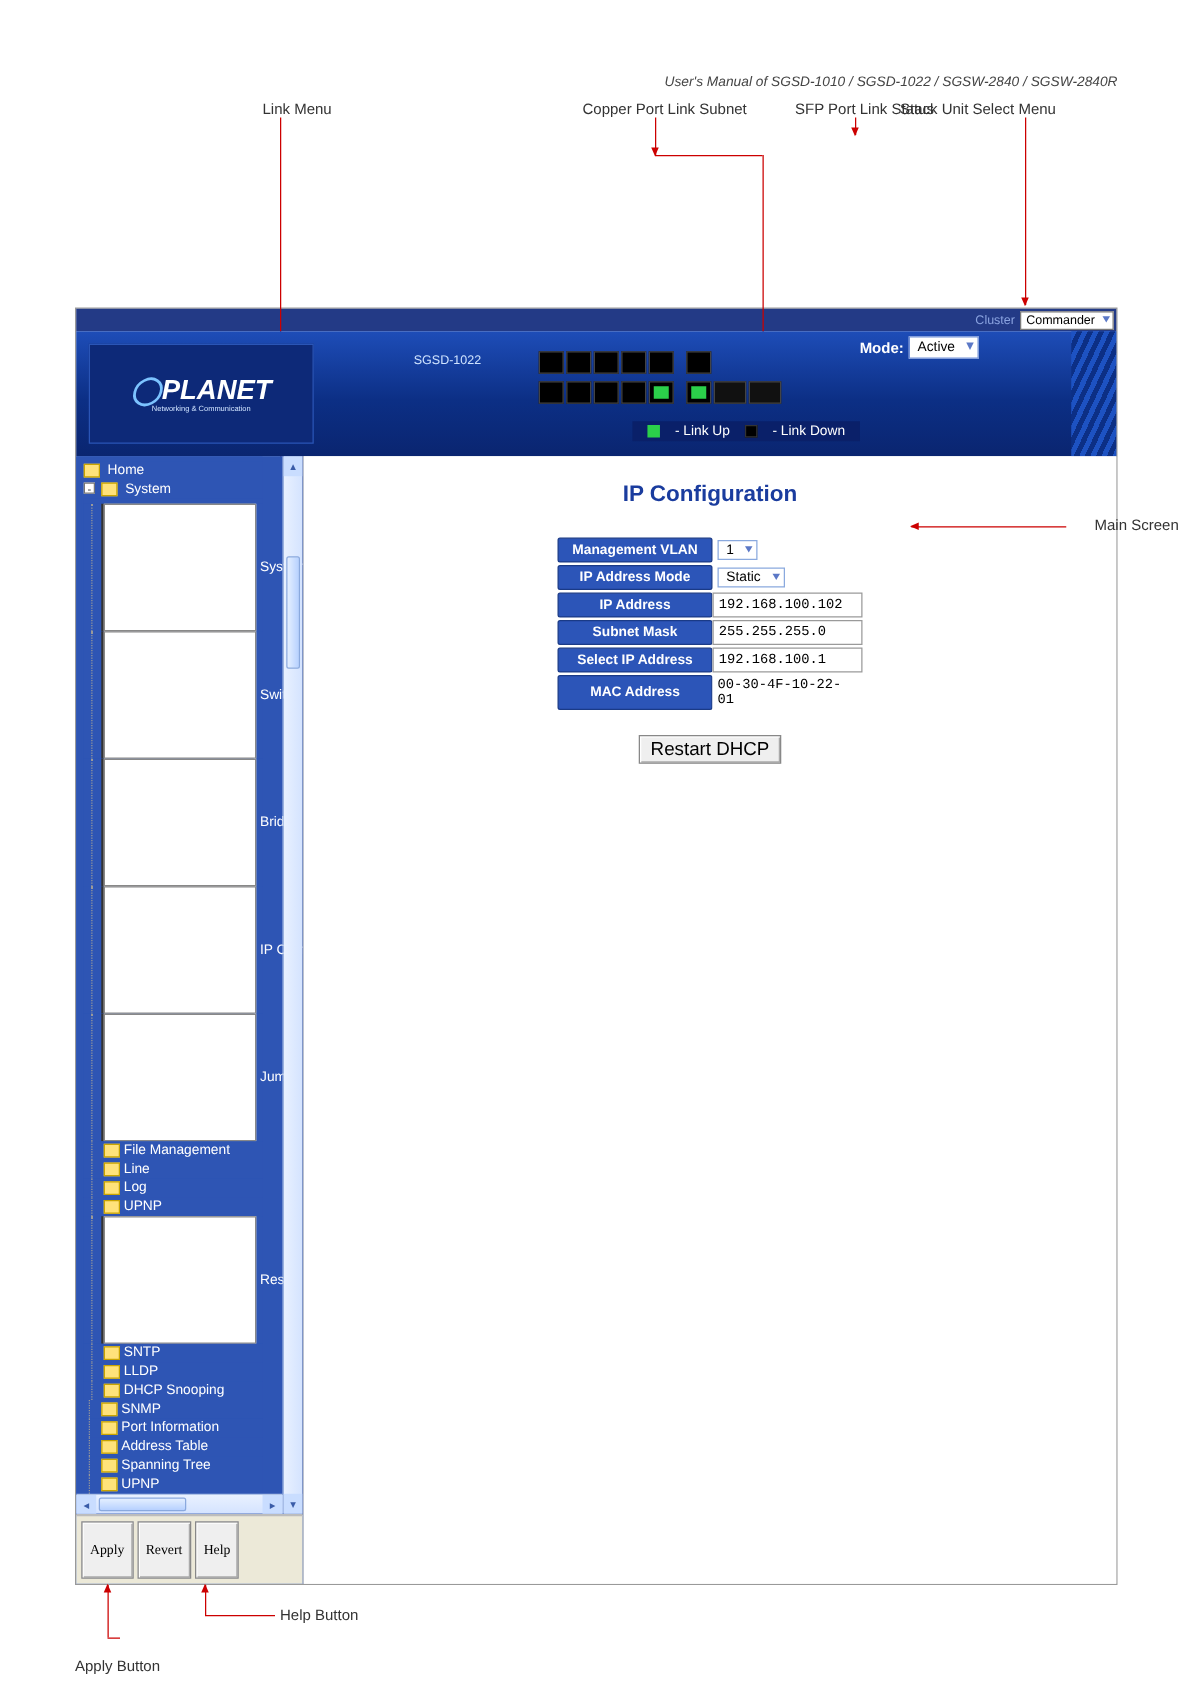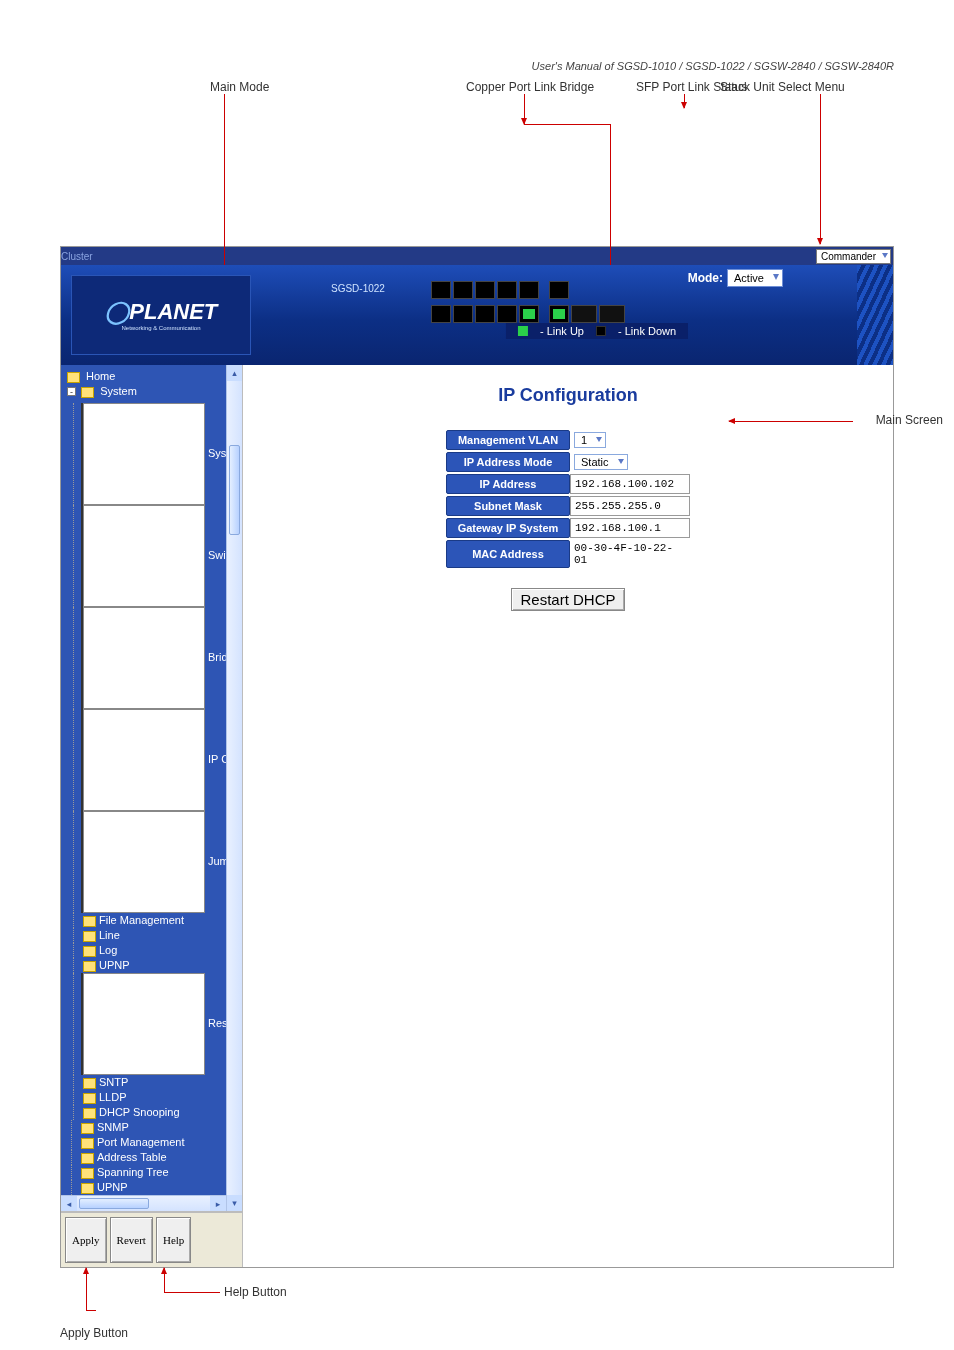--- a/index.html
+++ b/index.html
@@ -26,21 +26,21 @@
     border-left: 3.5px solid transparent; border-right: 3.5px solid transparent;
     border-bottom: 7px solid #cc0000;
   }
   .co-horz { position: absolute; height: 1px; background: #cc0000; }
 
   
   .app-frame { border: 1px solid #999; background: #fff; margin-top: -4px; }
 
   .cluster-bar {
     background: #233a86; height: 18px; display: flex;
-    justify-content: space-between; align-items: center; padding-right: 2px;
+    justify-content: flex-end; align-items: center; padding-right: 2px;
     font-size: 10px; color: #fff; gap: 4px;
   }
   .cluster-select {
     background: #fff; color: #000; font-size: 10px;
     padding: 1px 14px 1px 4px; position: relative; border: 1px solid #7a7a7a;
   }
   .cluster-select .caret {
     position: absolute; right: 2px; top: 3px; width: 0; height: 0;
     border-left: 3px solid transparent; border-right: 3px solid transparent;
     border-top: 5px solid #5b78c6;
@@ -65,21 +65,21 @@
   .port-row { position: absolute; top: 6px; left: 120px; display: flex; gap: 2px; }
   .port-row2 { top: 30px; }
   .port {
     width: 20px; height: 18px; background: #000; border: 1px solid #444; position: relative;
   }
   .port.up::before {
     content:""; position:absolute; inset:3px; background: #2bd04a;
   }
   .port.sfp { width: 26px; background: #111; }
   .link-legend {
-    position: absolute; bottom: 16px; left: 50%; transform: translateX(-50%);
+    position: absolute; bottom: 2px; left: 50%; transform: translateX(-50%);
     display: flex; gap: 12px; font-size: 11px; align-items: center;
     background: #0a2069; padding: 2px 12px;
   }
   .link-legend .sq { width: 10px; height: 10px; display: inline-block; }
   .sq.green { background: #2bd04a; }
   .sq.black { background: #000; border:1px solid #333; }
 
   .mode-box {
     position: absolute; top: 4px; right: 110px; font-size: 12px;
     display: flex; align-items: center; gap: 4px;
@@ -200,22 +200,22 @@
 </head>
 <body>
 
 <div class="page">
 
   <div style="text-align:right;font-size:11px;font-style:italic;color:#444;margin-bottom:8px;">
     <span>User's Manual of SGSD-1010 / SGSD-1022 / SGSW-2840 / SGSW-2840R</span>
   </div>
 
   <div class="callout-header overlay">
-    <div class="co-text" style="left:150px;top:0;">Main Mode</div>
-    <div class="co-text" style="left:406px;top:0;">Copper Port Link Bridge</div>
+    <div class="co-text" style="left:150px;top:0;">Link Menu</div>
+    <div class="co-text" style="left:406px;top:0;">Copper Port Link Subnet</div>
     <div class="co-text" style="left:576px;top:0;">SFP Port Link Status</div>
     <div class="co-text" style="left:660px;top:0;">Stack Unit Select Menu</div>
 
     <div class="co-arrow-v" style="left:164px;top:14px;height:290px;"></div>
 
     <div class="co-arrow-v" style="left:464px;top:14px;height:30px;"></div>
     <div class="co-horz" style="left:464px;top:44px;width:86px;"></div>
     <div class="co-arrow-v" style="left:550px;top:44px;height:148px;"></div>
 
     <div class="co-arrow-v" style="left:624px;top:14px;height:14px;"></div>
@@ -298,21 +298,21 @@
                 <li><span class="ic folder"></span><span class="txt">Line</span></li>
                 <li><span class="ic folder"></span><span class="txt">Log</span></li>
                 <li><span class="ic folder"></span><span class="txt">UPNP</span></li>
                 <li><span class="ic page"></span><span class="txt">Reset</span></li>
                 <li><span class="ic folder"></span><span class="txt">SNTP</span></li>
                 <li><span class="ic folder"></span><span class="txt">LLDP</span></li>
                 <li><span class="ic folder"></span><span class="txt">DHCP Snooping</span></li>
               </ul>
             </li>
             <li><span class="ic folder"></span><span class="txt">SNMP</span></li>
-            <li><span class="ic folder"></span><span class="txt">Port Management</span></li>
+            <li><span class="ic folder"></span><span class="txt">Port Information</span></li>
             <li><span class="ic folder"></span><span class="txt">Address Table</span></li>
             <li><span class="ic folder"></span><span class="txt">Spanning Tree</span></li>
             <li><span class="ic folder"></span><span class="txt">UPNP</span></li>
           </ul>
           </div>
           <div class="scrollbar-v">
             <div class="arrow top">▴</div>
             <div class="thumb"></div>
             <div class="arrow bot">▾</div>
           </div>
@@ -347,21 +347,21 @@
           </tr>
           <tr>
             <td class="lbl">IP Address</td>
             <td class="val">192.168.100.102</td>
           </tr>
           <tr>
             <td class="lbl">Subnet Mask</td>
             <td class="val">255.255.255.0</td>
           </tr>
           <tr>
-            <td class="lbl">Gateway IP System</td>
+            <td class="lbl">Select IP Address</td>
             <td class="val">192.168.100.1</td>
           </tr>
           <tr>
             <td class="lbl">MAC Address</td>
             <td class="val" style="border:none;">00-30-4F-10-22-01</td>
           </tr>
         </tbody>
           </table>
         <button class="restart-btn">Restart DHCP</button>
 

